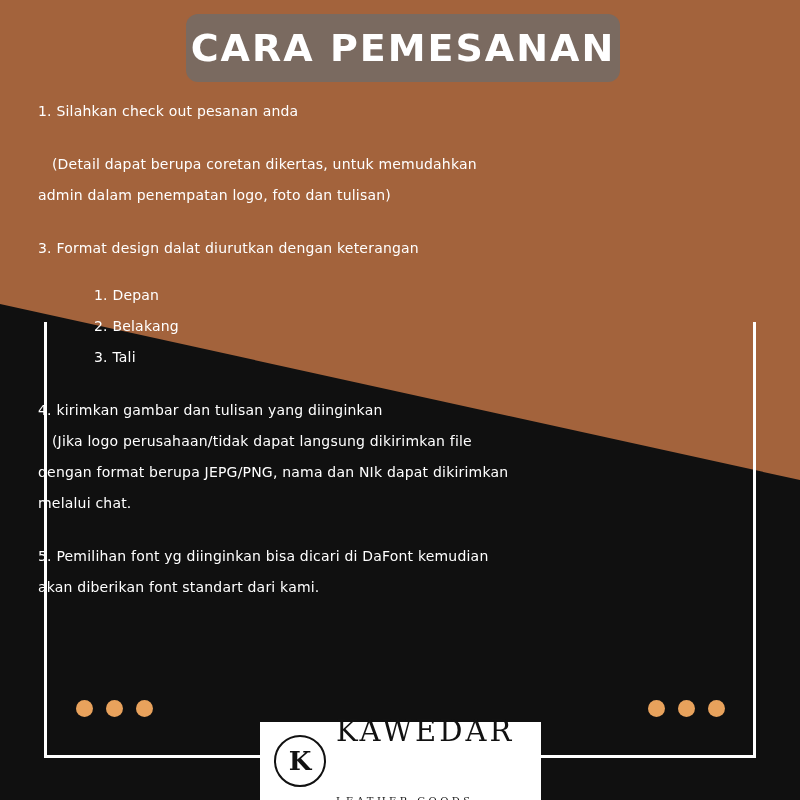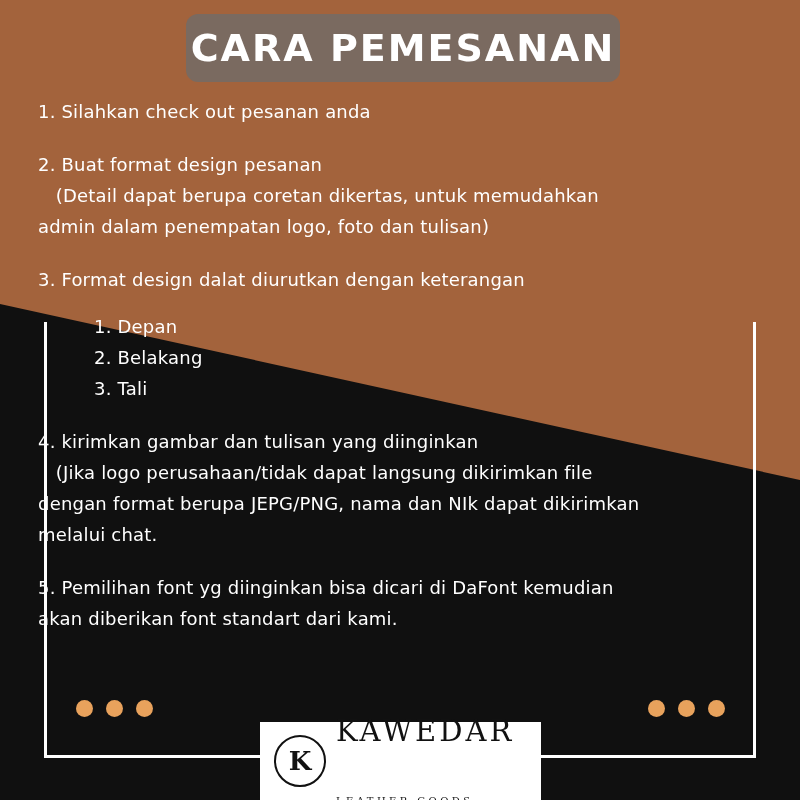--- a/index.html
+++ b/index.html
@@ -75,21 +75,21 @@
     letter-spacing: 2px;
     font-family: "DejaVu Sans", sans-serif;
   }
   
   .body-text {
     position: absolute;
     left: 38px;
     top: 96px;
     width: 740px;
     color: #ffffff;
-    font-size: 18px;
+    font-size: 14px;
     line-height: 31px;
     font-family: "DejaVu Sans", sans-serif;
     letter-spacing: 0.2px;
   }
   .step {
     margin-bottom: 22px;
   }
   .step .line {
     white-space: pre-wrap;
   }
@@ -176,21 +176,20 @@
   <div class="title-plaque"></div>
   <div class="title-text">CARA PEMESANAN</div>
 
   <div class="body-text">
 
     <div class="step">
       <div class="line">1. Silahkan check out pesanan anda</div>
     </div>
 
     <div class="step">
-      <div class="line">2. Buat format design pesanan</div>
       <div class="line">   (Detail dapat berupa coretan dikertas, untuk memudahkan</div>
       <div class="line">admin dalam penempatan logo, foto dan tulisan)</div>
     </div>
 
     <div class="step">
       <div class="line">3. Format design dalat diurutkan dengan keterangan</div>
       <div class="sublist">
         <div class="line">1. Depan</div>
         <div class="line">2. Belakang</div>
         <div class="line">3. Tali</div>

